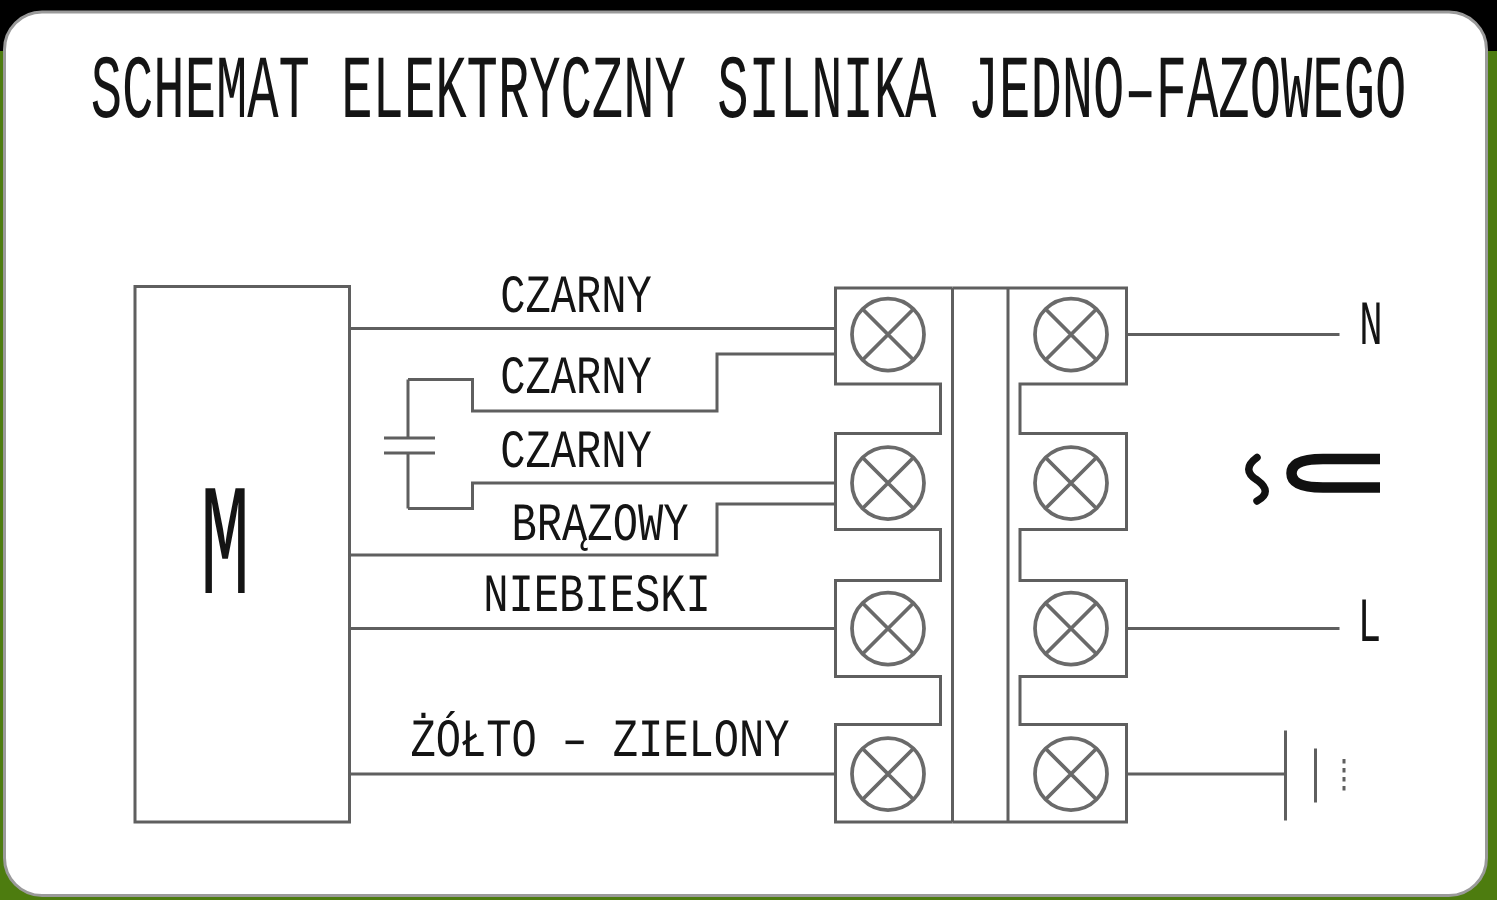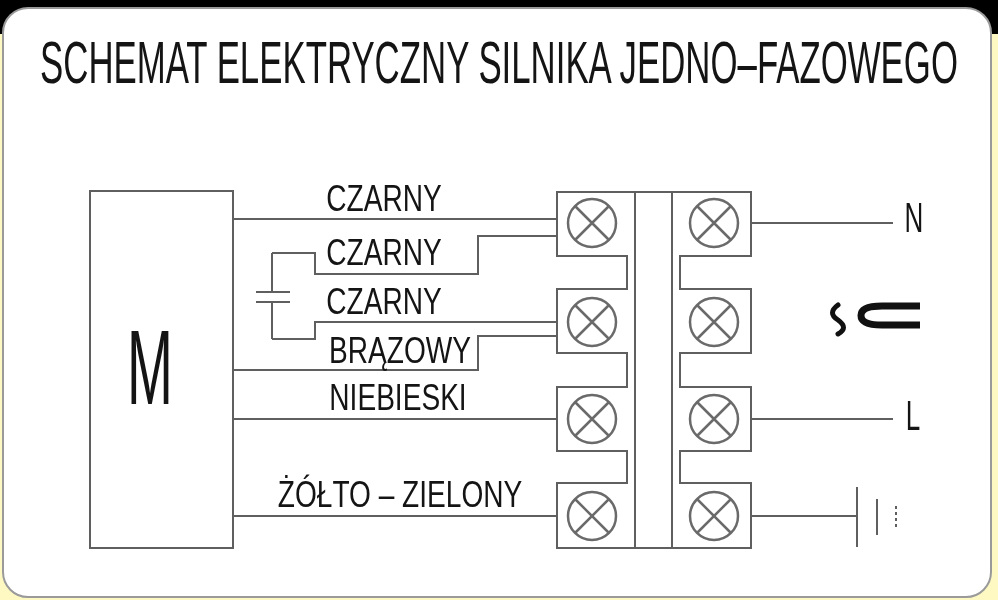--- a/index.html
+++ b/index.html
@@ -1,18 +1,18 @@
 <!DOCTYPE html>
 <html><head>
 <meta charset="utf-8">
 <style>
   html,body{margin:0;padding:0;background:#ffffff;}
   #stage{
-    position:relative;width:998px;height:600px;background:#fef9c3;
-    overflow:hidden;font-family:Liberation Sans, sans-serif;
+    position:relative;width:998px;height:600px;background:#4d7c0f;
+    overflow:hidden;font-family:Liberation Mono, monospace;
   }
   .top-bar{position:absolute;left:0;top:0;width:998px;height:8px;background:#000;z-index:1;}
   .corner-sq{position:absolute;top:0;width:34px;height:34px;background:#000;z-index:1;}
   .corner-sq.left{left:0;}
   .corner-sq.right{right:0;}
   .card{
     position:absolute;left:2px;top:7px;width:986px;height:587px;
     background:#ffffff;border:2px solid #9a9a9a;border-radius:26px;z-index:2;
   }
   .diagram-svg{position:absolute;left:0;top:0;z-index:3;}

